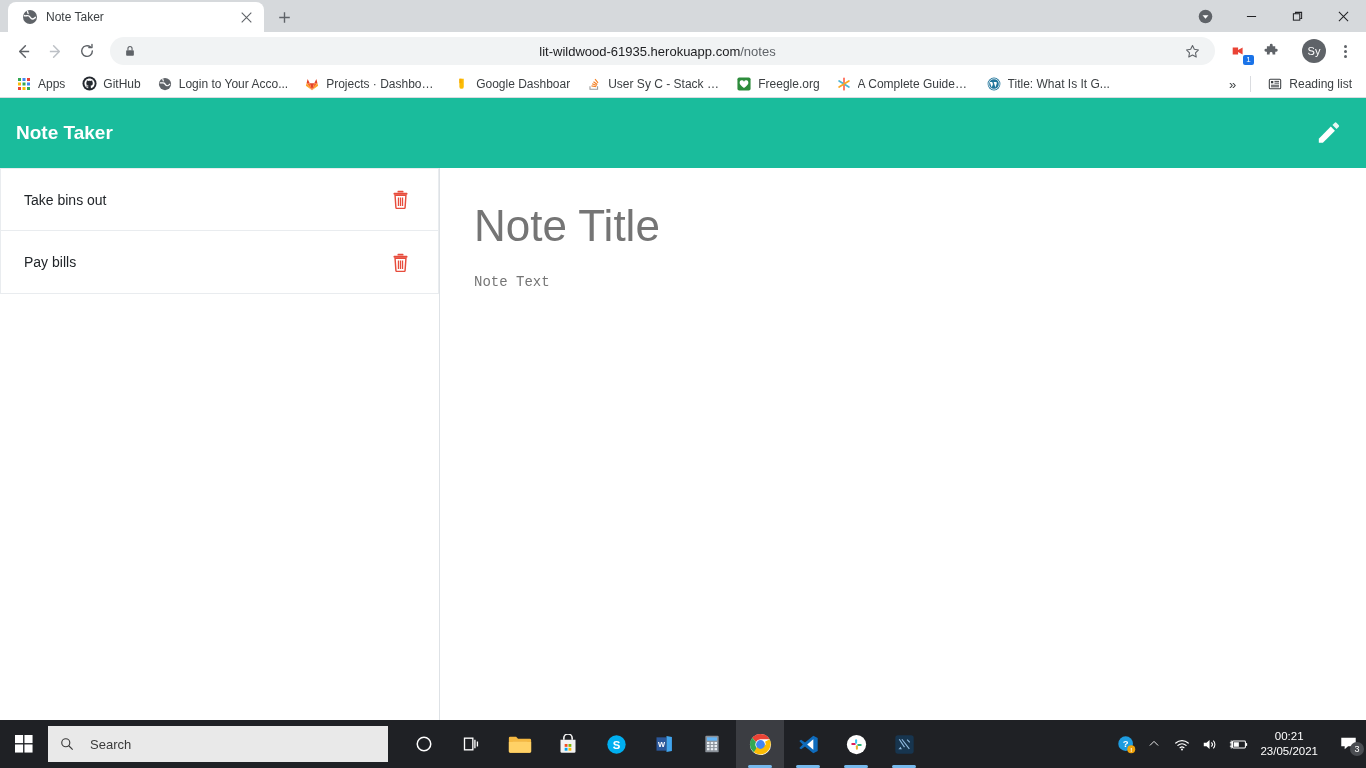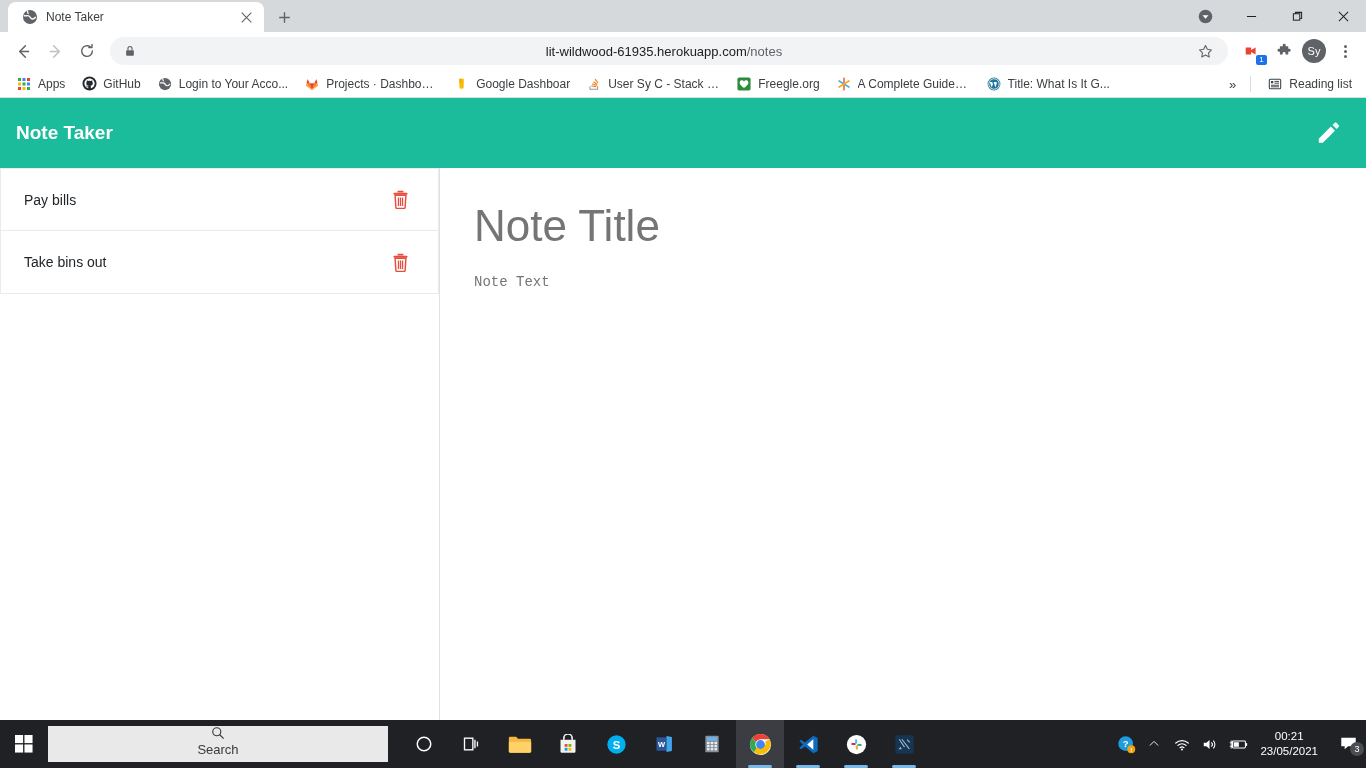--- a/index.html
+++ b/index.html
@@ -85,21 +85,21 @@
   .ext-badge {
     position: absolute; right: -1px; bottom: 0px;
     background: #1a73e8; color: #fff; font-size: 8px;
     line-height: 10px; min-width: 11px; text-align: center;
     border-radius: 2px; padding: 0 1px;
   }
   .avatar {
     width: 24px; height: 24px; border-radius: 50%;
     background: #5f6368; color: #fff; font-size: 11px;
     display: flex; align-items: center; justify-content: center;
-    margin-left: 2px;
+    margin-left: 15px;
   }
   .kebab {
     width: 26px; height: 28px; display: flex; flex-direction: column;
     align-items: center; justify-content: center; gap: 2px; margin-left: 4px;
   }
   .kebab i { width: 3px; height: 3px; border-radius: 50%; background: #5f6368; display: block; }
 
   
   .bookmarks {
     height: 28px; background: #ffffff;
@@ -172,22 +172,22 @@
     position: absolute; left: 0; bottom: 0;
     width: 1366px; height: 48px; background: #1f2125;
     display: flex; align-items: center;
   }
   .start-btn {
     width: 48px; height: 48px; display: flex;
     align-items: center; justify-content: center;
   }
   .tb-search {
     width: 340px; height: 36px; background: #e9e9e9;
-    display: flex; align-items: center; gap: 2px;
-    padding: 0 12px; margin-left: 0px; flex-direction: column;
+    display: flex; align-items: center; gap: 16px;
+    padding: 0 12px; margin-left: 0px;
   }
   .tb-search-text { font-size: 13px; color: #3a3a3a; }
   .tb-apps { display: flex; align-items: center; gap: 0px; margin-left: 12px; }
   .tb-app {
     width: 48px; height: 48px; display: flex;
     align-items: center; justify-content: center; position: relative;
   }
   .tb-app.active { background: #3b3d42; }
   .tb-app .underline {
     position: absolute; bottom: 0; left: 12px; width: 24px; height: 3px;
@@ -456,33 +456,33 @@
         </svg>
       </div>
     </div>
 
     <div class="app-body">
 
       <div class="note-list-col">
         <div class="list-group">
 
           <div class="note-item">
-            <span class="note-item-title">Pay bills</span>
+            <span class="note-item-title">Take bins out</span>
             <span class="trash-btn">
               <svg viewBox="0 0 20 22" width="17" height="19">
                 <rect x="6.5" y="0.6" width="7" height="2.2" rx="0.6" fill="#e74c3c"></rect>
                 <rect x="2" y="3" width="16" height="2.3" rx="0.6" fill="#e74c3c"></rect>
                 <path d="M3.6 6 H16.4 L15.4 20.4 a1.2 1.2 0 0 1 -1.2 1.1 H5.8 a1.2 1.2 0 0 1 -1.2 -1.1 Z" fill="none" stroke="#e74c3c" stroke-width="1.7"></path>
                 <path d="M7.6 8.6 V18.6 M10 8.6 V18.6 M12.4 8.6 V18.6" stroke="#e74c3c" stroke-width="1.5"></path>
               </svg>
             </span>
           </div>
 
           <div class="note-item">
-            <span class="note-item-title">Take bins out</span>
+            <span class="note-item-title">Pay bills</span>
             <span class="trash-btn">
               <svg viewBox="0 0 20 22" width="17" height="19">
                 <rect x="6.5" y="0.6" width="7" height="2.2" rx="0.6" fill="#e74c3c"></rect>
                 <rect x="2" y="3" width="16" height="2.3" rx="0.6" fill="#e74c3c"></rect>
                 <path d="M3.6 6 H16.4 L15.4 20.4 a1.2 1.2 0 0 1 -1.2 1.1 H5.8 a1.2 1.2 0 0 1 -1.2 -1.1 Z" fill="none" stroke="#e74c3c" stroke-width="1.7"></path>
                 <path d="M7.6 8.6 V18.6 M10 8.6 V18.6 M12.4 8.6 V18.6" stroke="#e74c3c" stroke-width="1.5"></path>
               </svg>
             </span>
           </div>
 

